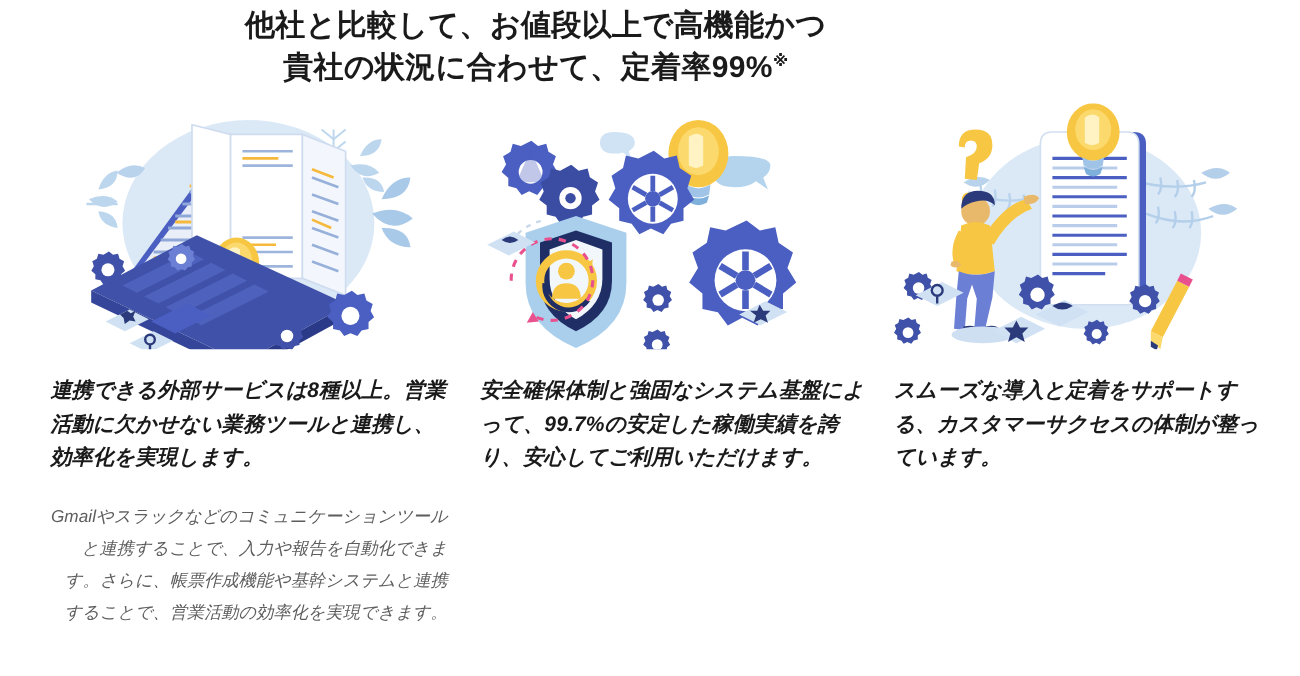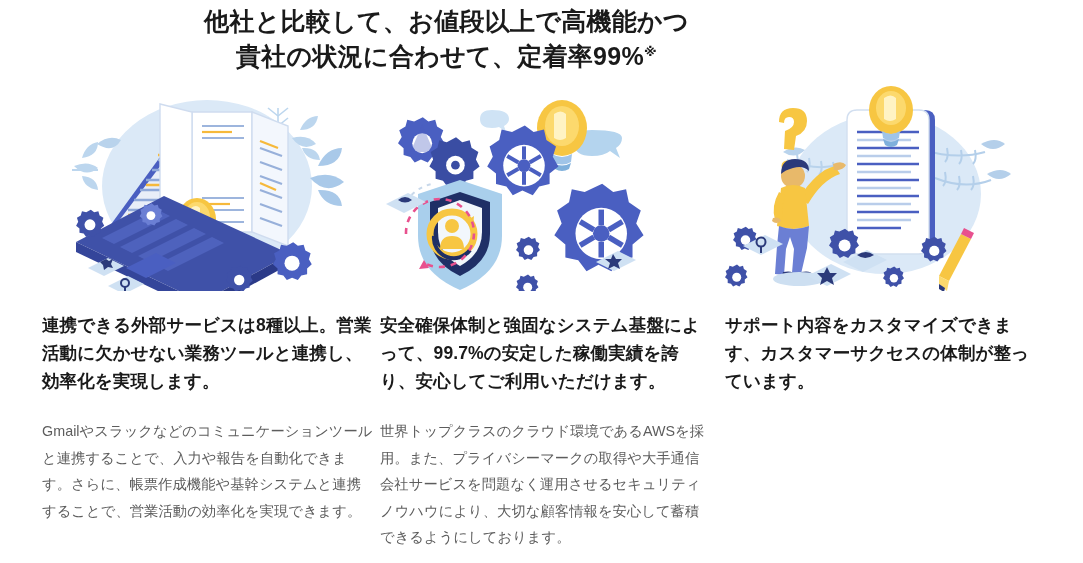--- a/index.html
+++ b/index.html
@@ -25,24 +25,25 @@
     font-size:13px;
     vertical-align:super;
     line-height:0;
   }
 
   
   .cols{
     position:absolute;left:0;top:86px;width:1074px;height:478px;
     display:flex;
     justify-content:flex-start;
+    font-style:italic;
   }
   .col{width:331px;}
   .col.c1{margin-left:42px;}
-  .col.c2{margin-left:7px;}
+  .col.c2{margin-left:27px;}
   .col.c3{margin-left:14px;width:320px;}
 
   .art{
     height:205px;
     position:relative;
   }
   .art svg{display:block;}
 
   .col-title{
     color:#1a1a1a;
@@ -51,20 +52,21 @@
     line-height:28px;
     letter-spacing:.1px;
     margin-top:20px;
   }
   .col-body{
     color:#5d5d5d;
     font-size:14.3px;
     line-height:26.5px;
     margin-top:23px;
     letter-spacing:.05px;
+    text-align:right;
   }
 </style>
 </head>
 <body>
 
 <div class="page">
 
   <div class="headline">
     <div>他社と比較して、お値段以上で高機能かつ</div>
     <div><span>貴社の状況に合わせて、定着率99%</span><span class="sup">※</span></div>
@@ -305,21 +307,20 @@
             <path d="M6 118 L28 107 L46 116 L24 127 Z" fill="#cfe1f3"></path>
             <path d="M18 114 q7 -6 14 0 q-7 5 -14 0z" fill="#2b3a7a"></path>
           </g>
           <g>
             <path d="M216 176 L238 165 L256 174 L234 185 Z" fill="#cfe1f3"></path>
             <path d="M233 168 l3 5 l6 0 l-4 4 l2 6 l-6 -3 l-6 3 l2 -6 l-5 -4 l6 0 z" fill="#2b3a7a"></path>
           </g>
         </svg>
       </div>
       <div class="col-title">安全確保体制と強固なシステム基盤によって、99.7%の安定した稼働実績を誇り、安心してご利用いただけます。</div>
-      <div class="col-body">世界トップクラスのクラウド環境であるAWSを採用。また、プライバシーマークの取得や大手通信会社サービスを問題なく運用させるセキュリティノウハウにより、大切な顧客情報を安心して蓄積できるようにしております。</div>
     </div>
 
     <div class="col c3">
       <div class="art">
         <svg width="320" height="205" viewBox="0 0 320 205" xmlns="http://www.w3.org/2000/svg">
 
           <ellipse cx="160" cy="108" rx="96" ry="80" fill="#dbe9f7"></ellipse>
 
           <g stroke="#b9d3ec" stroke-width="2" fill="none">
             <path d="M62 74 q30 12 56 4"></path>
@@ -443,17 +444,17 @@
           </g>
 
           <g>
             <path d="M236 148 l10 5 l-22 42 l-10 -5 z" fill="#f7c642"></path>
             <path d="M214 190 l10 5 l-2 10 l-8 -7 z" fill="#fcd96d"></path>
             <path d="M214 198 l6 4 l-1 4 l-5 -3 z" fill="#2b3a7a"></path>
             <path d="M236 148 l10 5 l3 -6 l-10 -5 z" fill="#e8518e"></path>
           </g>
         </svg>
       </div>
-      <div class="col-title">サポート内容をカスタマイズできます、カスタマーサクセスの体制が整っています。</div>
+      <div class="col-title">スムーズな導入と定着をサポートする、カスタマーサクセスの体制が整っています。</div>
     </div>
 
   </div>
 </div>
 
 </body></html>

